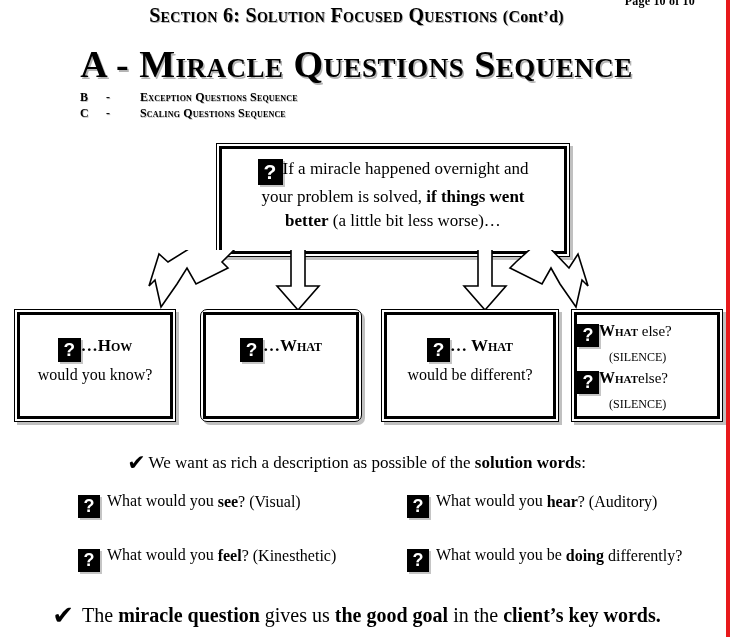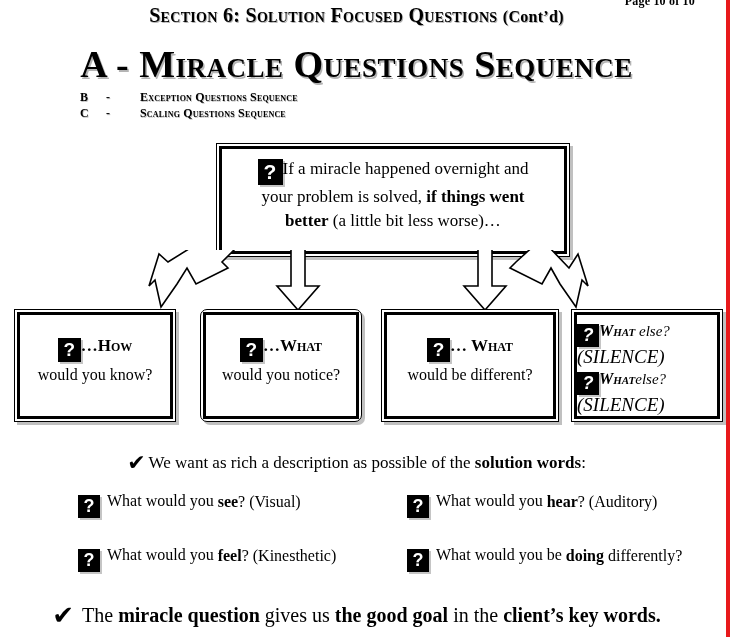--- a/index.html
+++ b/index.html
@@ -146,28 +146,27 @@
     font-size: 17px;
   }
 
   .leaf-4 .frame-inner { justify-content: flex-start; }
   .leaf-4-text {
     padding: 6px 0 0 0;
     text-align: left;
     font-size: 15px;
     line-height: 19px;
     white-space: nowrap;
-    font-style: italic;
   }
   .leaf-4-text .caps {
     font-variant: small-caps;
     font-weight: bold;
     font-size: 16px;
   }
-  .leaf-4-text .silence { font-size: 19px; }
+  .leaf-4-text .silence { font-size: 12px; margin-left: 32px; }
   .leaf-4-row { margin-bottom: 1px; }
 
   
   .arrows { position: absolute; left: 0; top: 250px; width: 713px; height: 62px; }
 
   
   .check-line {
     position: absolute;
     left: 0;
     width: 713px;
@@ -249,21 +248,20 @@
         <span class="qmark qmark-md">?</span><span class="caps">…How</span><br>
         <span>would you know?</span>
       </div>
     </div>
   </div>
 
   <div class="frame leaf leaf-2">
     <div class="frame-inner">
       <div class="leaf-text">
         <span class="qmark qmark-md">?</span><span class="caps">…What</span><br>
-        <span>would you notice?</span>
       </div>
     </div>
   </div>
 
   <div class="frame leaf leaf-3">
     <div class="frame-inner">
       <div class="leaf-text">
         <span class="qmark qmark-md">?</span><span class="caps">… What</span><br>
         <span>would be different?</span>
       </div>

